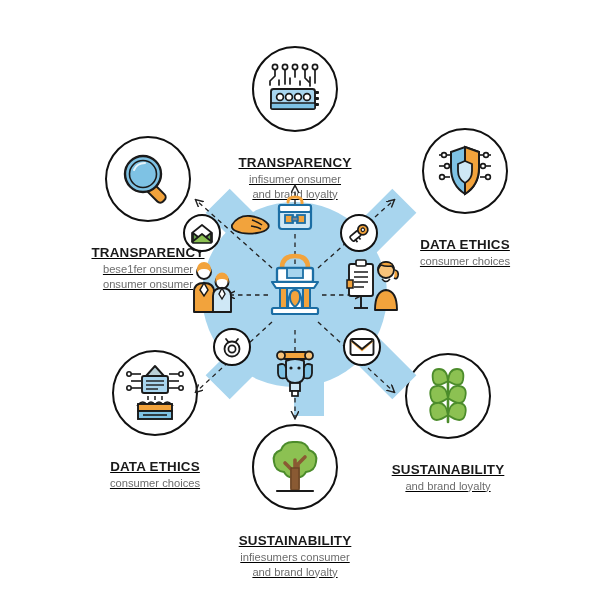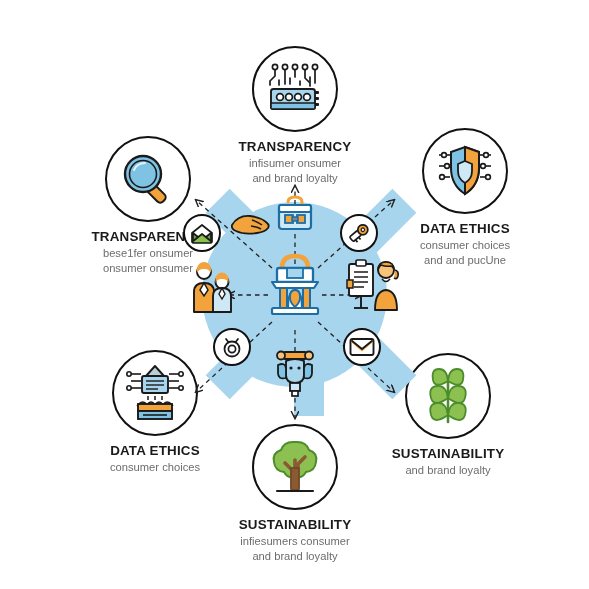--- a/index.html
+++ b/index.html
@@ -14,21 +14,21 @@
 
   
   .node{position:absolute;width:170px;text-align:center;}
   .node .disc{
     width:86px;height:86px;border-radius:50%;
     border:2.1px solid #111111;background:#ffffff;
     margin:0 auto;
     display:flex;align-items:center;justify-content:center;
     box-sizing:border-box;
   }
-  .node .cap{margin-top:7px;line-height:1.16;}
+  .node .cap{margin-top:23px;line-height:1.16;text-decoration:underline;}
   .node .cap .ttl{
     font-size:13.4px;font-weight:700;color:#1a1a1a;
     letter-spacing:.2px;white-space:nowrap;
   }
   .node .cap .sub{
     font-size:11.2px;color:#6d6d6d;margin-top:2px;white-space:nowrap;
   }
 
   
   .mid{
@@ -264,21 +264,20 @@
             <circle cx="52" cy="32" r="2.4" fill="#ffffff"></circle>
         </g>
         <path d="M29,2 l14,5 v16 q0,17 -14,26 q-14,-9 -14,-26 v-16 z" fill="#7ec2e4" stroke="#1a1a1a" stroke-width="2"></path>
         <path d="M29,2 l14,5 v16 q0,17 -14,26 z" fill="#f2a33c" stroke="#1a1a1a" stroke-width="2"></path>
         <path d="M29,16 l7,3 v7 q0,8 -7,12 q-7,-4 -7,-12 v-7 z" fill="#cfe8f6" stroke="#1a1a1a" stroke-width="1.8"></path>
       </svg>
     </div>
     <div class="cap">
       <div class="ttl">DATA ETHICS</div>
       <div class="sub">consumer choices</div>
-      <div class="sub">and and pucUne</div>
     </div>
   </div>
 
   <div class="node" style="left:63px;top:136px;">
     <div class="disc">
       <svg width="56" height="56" viewBox="0 0 56 56">
         <rect x="31" y="31" width="10" height="22" rx="4" transform="rotate(-45 36 42)" fill="#f2a33c" stroke="#1a1a1a" stroke-width="2"></rect>
         <circle cx="23" cy="23" r="18" fill="#7ec2e4" stroke="#1a1a1a" stroke-width="2.4"></circle>
         <circle cx="23" cy="23" r="13.5" fill="none" stroke="#1a1a1a" stroke-width="1.6"></circle>
         <path d="M14,19 q3,-7 11,-7" fill="none" stroke="#ffffff" stroke-width="2" stroke-linecap="round" opacity=".8"></path>

